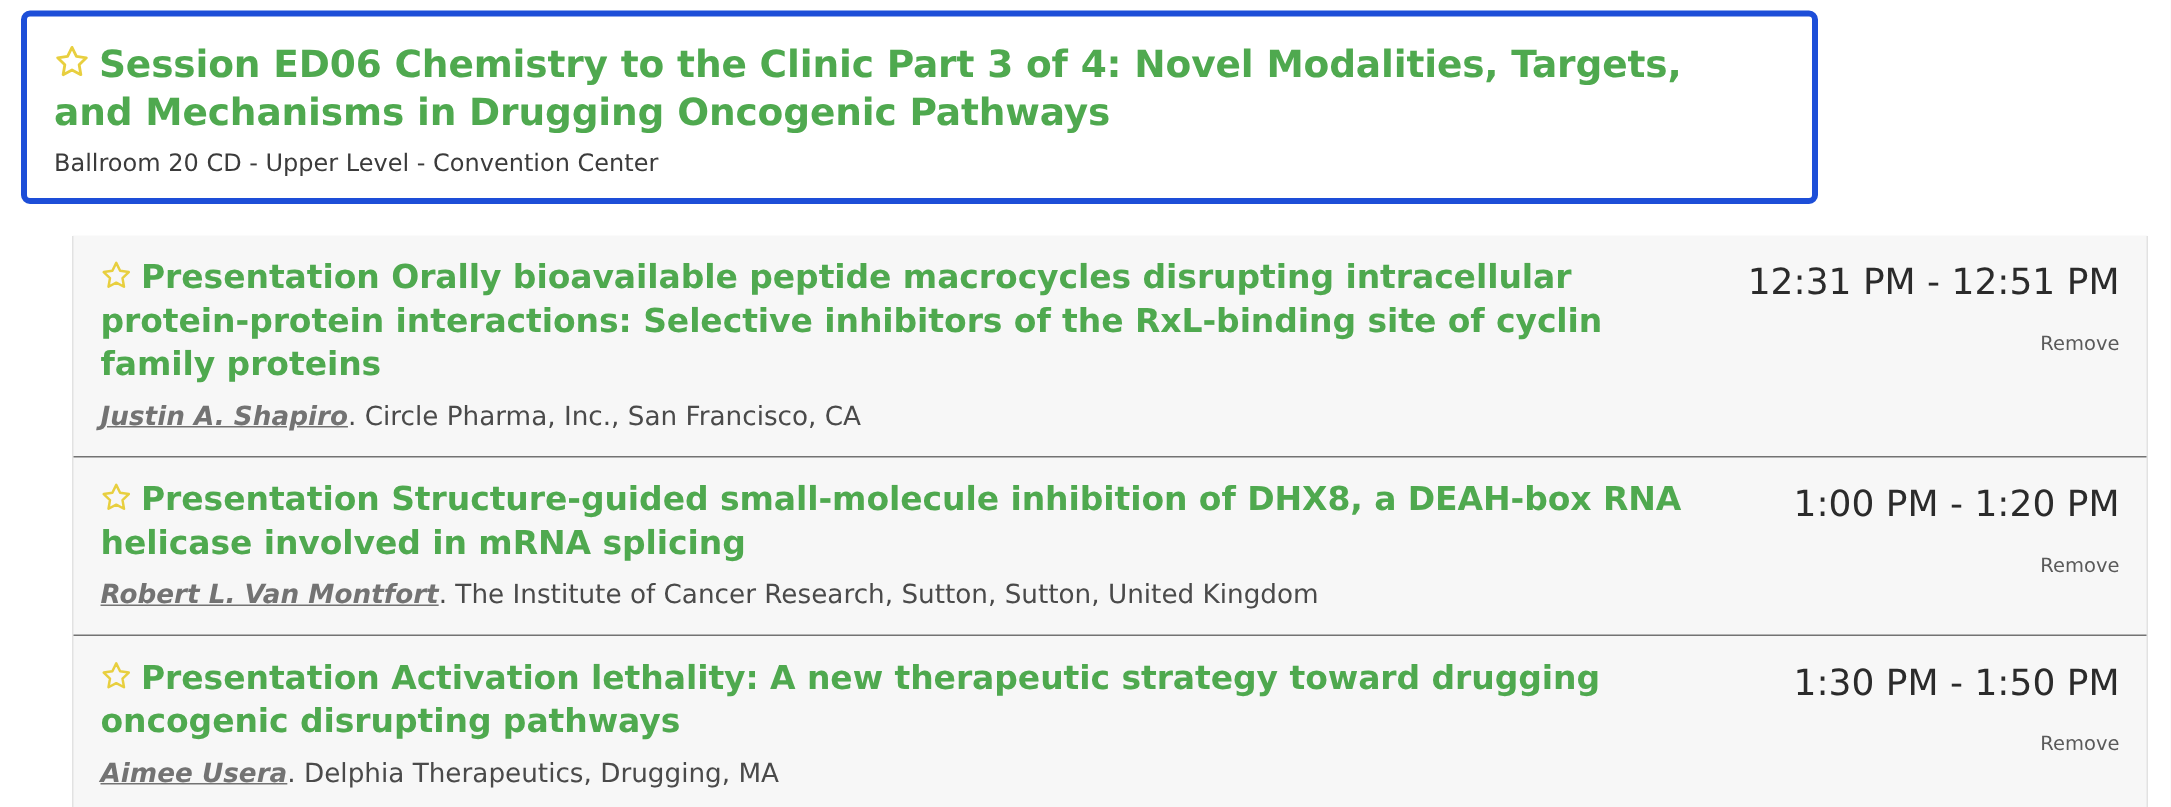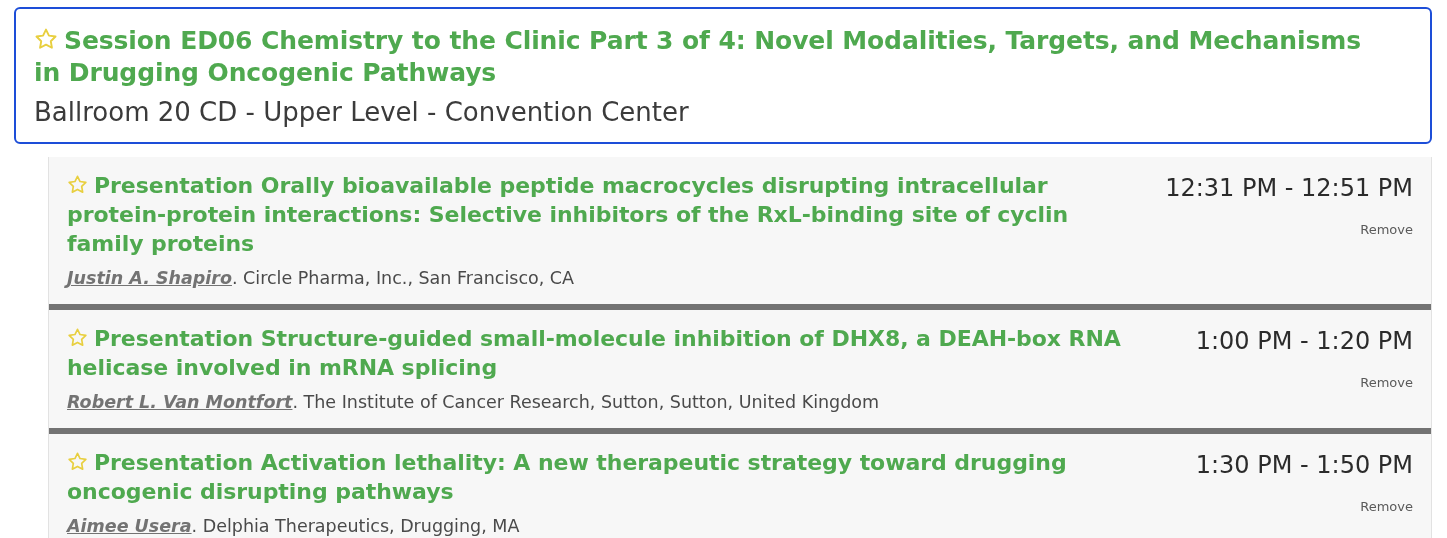--- a/index.html
+++ b/index.html
@@ -18,24 +18,24 @@
     position: relative;
     width: 1447px;
     height: 538px;
   }
 
   
   .session-card {
     position: absolute;
     left: 14px;
     top: 7px;
-    width: 1418px;
+    width: 1198px;
     box-sizing: border-box;
     background: #ffffff;
-    border: 2px solid #1d4ed8;
+    border: 4px solid #1d4ed8;
     border-radius: 6px;
     padding: 16px 18px 14px 18px;
   }
 
   .session-row {
     display: flex;
     align-items: flex-start;
     justify-content: space-between;
   }
 
@@ -54,21 +54,21 @@
     margin: 0;
     text-indent: 0;
   }
 
   .session-title .star {
     margin-right: 6px;
   }
 
   .session-location {
     margin-top: 9px;
-    font-size: 26px;
+    font-size: 16px;
     line-height: 1.2;
     color: #3b3b3b;
     font-weight: normal;
   }
 
   .session-time {
     flex: 0 0 auto;
     font-size: 19px;
     line-height: 1.25;
     color: #2b2b2b;
@@ -96,21 +96,21 @@
     border: 1px solid #e2e2e2;
     border-top: none;
     border-radius: 0 0 3px 3px;
   }
 
   .presentation-row {
     display: flex;
     align-items: flex-start;
     justify-content: space-between;
     padding: 14px 18px 14px 18px;
-    border-top: 6px solid #737373;
+    border-top: 1px solid #737373;
   }
   .presentation-row:first-child {
     border-top: none;
   }
 
   .presentation-main {
     flex: 1 1 auto;
     min-width: 0;
     padding-right: 20px;
   }

